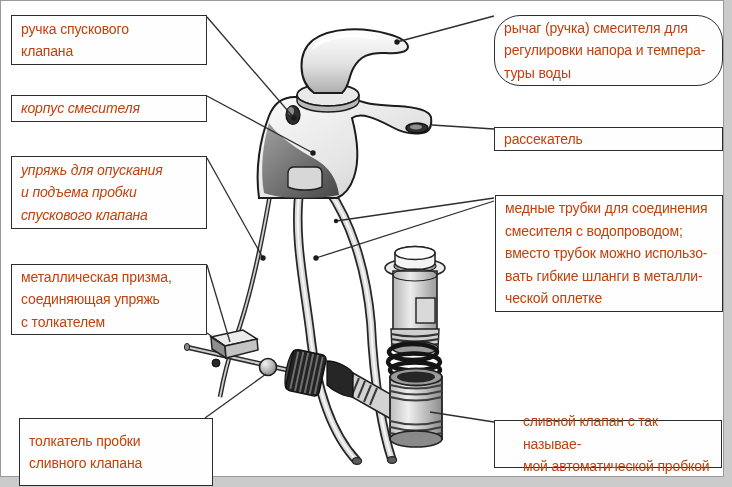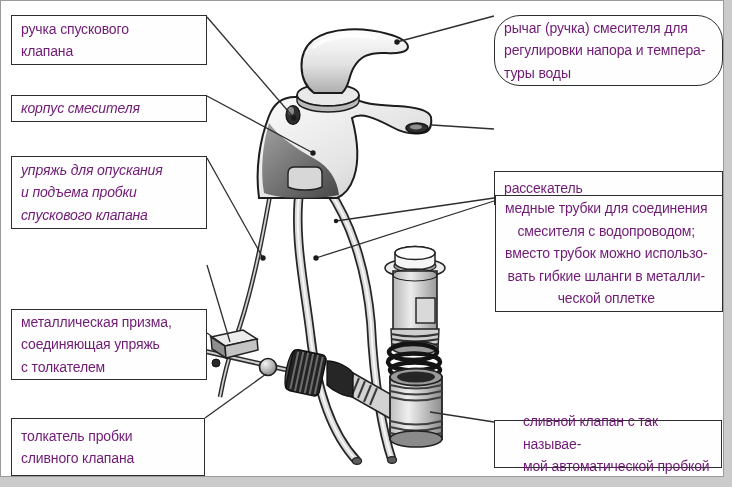--- a/index.html
+++ b/index.html
@@ -3,30 +3,30 @@
 <meta charset="utf-8">
 <style>
   html,body{margin:0;padding:0;}
   body{font-family:"Liberation Sans", sans-serif; background:#e9e9e9;}
   .page{position:relative;width:732px;height:487px;background:#cbcbcb;overflow:hidden;}
   .sheet{position:absolute;left:0;top:0;width:724px;height:477px;background:#ffffff;
          border:1px solid #9a9a9a;box-sizing:border-box;}
   .diagram-svg{position:absolute;left:0;top:0;z-index:1;}
   .callout-box{position:absolute;z-index:2;box-sizing:border-box;background:#fefefe;
        border:1.5px solid #2d2d2d;display:flex;align-items:center;
-       font-size:14px;line-height:22.4px;letter-spacing:-0.15px;color:#701a75;
+       font-size:14px;line-height:22.4px;letter-spacing:-0.15px;color:#c2410c;
        padding:2px 4px 2px 9px;white-space:pre-line;}
   .b-l1{left:10px;top:14px;width:196px;height:50px;}
   .b-l2{left:10px;top:94px;width:196px;height:27px;font-style:italic;}
   .b-l3{left:10px;top:155px;width:196px;height:73px;font-style:italic;}
-  .b-l4{left:10px;top:263px;width:196px;height:71px;margin-top:45px;}
-  .b-l5{left:10px;top:417px;width:194px;height:58px;}
+  .b-l4{left:10px;top:263px;width:196px;height:71px;}
+  .b-l5{left:18px;top:417px;width:194px;height:68px;}
   .b-r1{left:493px;top:14px;width:229px;height:71px;border-radius:26px;}
-  .b-r2{left:493px;top:126px;width:229px;height:34px;margin-top:44px;}
-  .b-r3{left:494px;top:194px;width:228px;height:117px;text-align:center;}
+  .b-r2{left:493px;top:126px;width:229px;height:24px;}
+  .b-r3{left:494px;top:194px;width:228px;height:117px;}
   .b-r4{left:493px;top:419px;width:228px;height:48px;padding-left:28px;}
 </style>
 </head>
 <body>
 
 <div class="page">
   <div class="sheet">
 
     <svg class="diagram-svg" width="724" height="477" viewBox="0 0 724 477">
       <defs>

